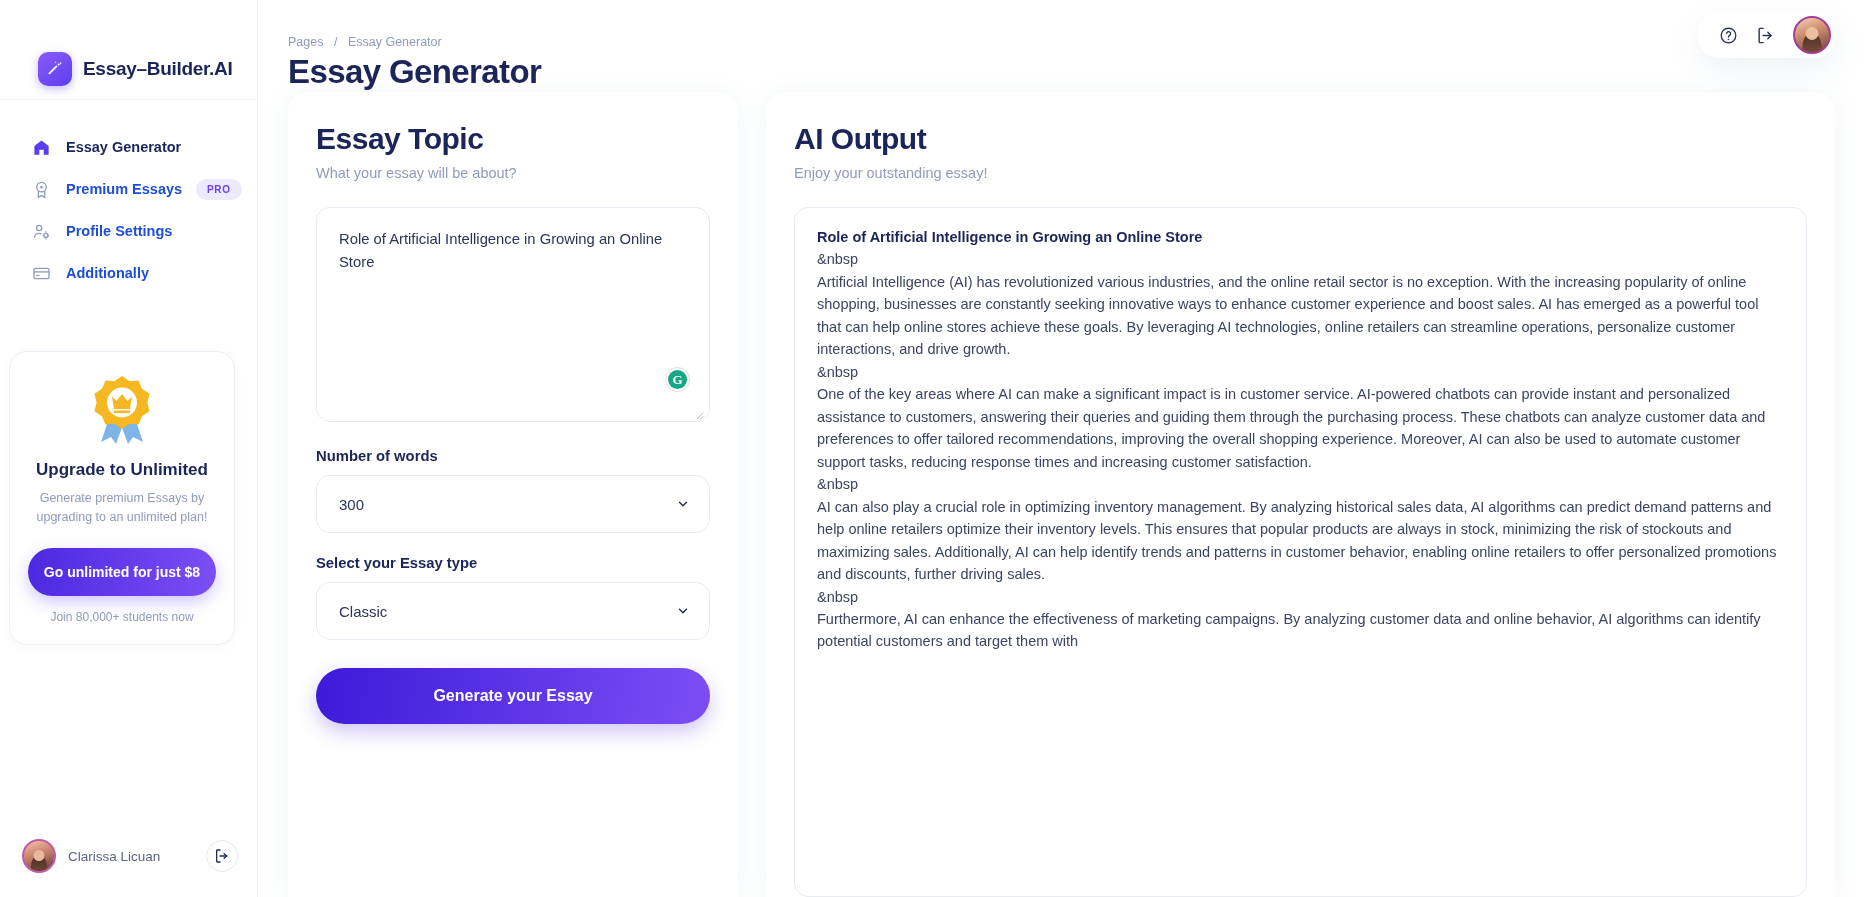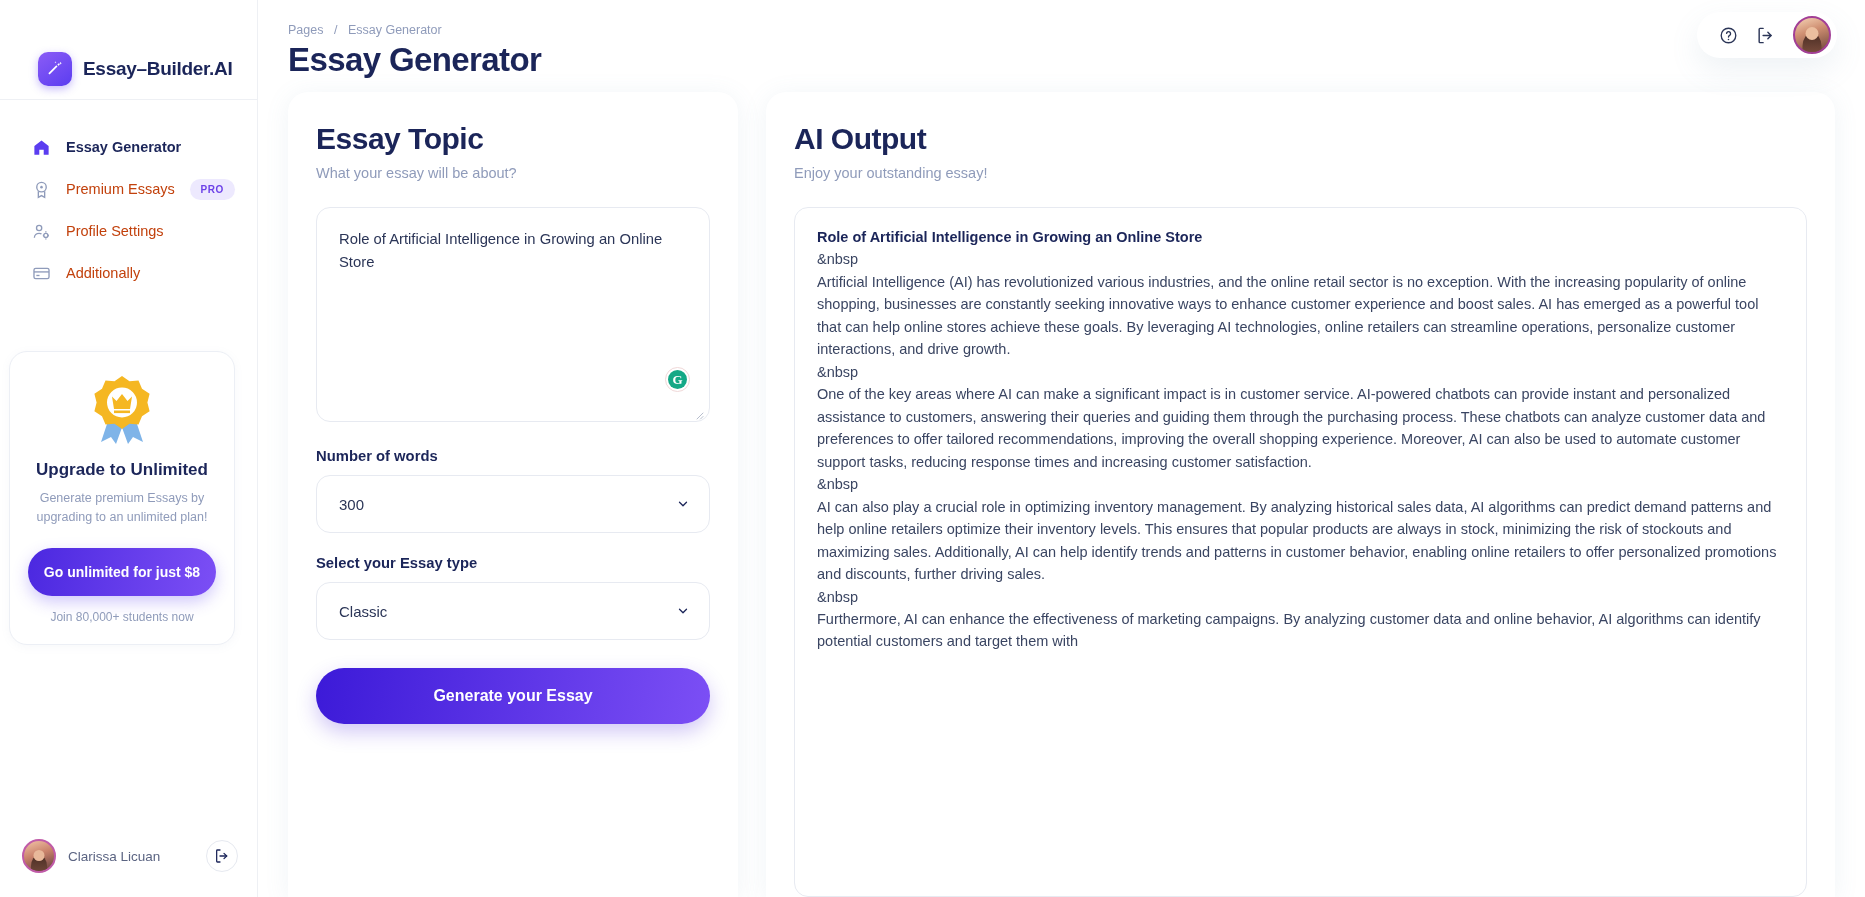--- a/index.html
+++ b/index.html
@@ -39,21 +39,21 @@
   .side-divider { height: 1px; background: #eef0f4; margin: 0; }
 
   .nav { padding: 26px 0 0 0; }
   .nav-item {
     display: flex; align-items: center; gap: 14px;
     padding: 10px 0 10px 30px;
     height: 42px; cursor: pointer;
     position: relative;
   }
   .nav-icon { width: 22px; height: 22px; flex: 0 0 22px; display:flex; align-items:center; justify-content:center; }
-  .nav-label { font-size: 14.5px; color: #c2410c; font-weight: 400; white-space: nowrap; }
+  .nav-label { font-size: 14.5px; color: #1d4ed8; font-weight: 700; white-space: nowrap; }
   .nav-item.active .nav-label { color: #1b2559; font-weight: 700; }
   .pro-badge {
     margin-left: auto; margin-right: 22px;
     background: #ede9fe; color: #6d42e8;
     font-size: 10px; font-weight: 700; letter-spacing: .6px;
     padding: 5px 11px; border-radius: 20px; text-align: center;
   }
 
   
   .upgrade-card {
@@ -111,21 +111,21 @@
   }
 
   
   .main {
     flex: 1; height: 897px; position: relative;
     background: #ffffff;
     overflow: hidden;
   }
   .topbar {
     height: 92px; padding: 12px 0 0 30px;
-    display: flex; align-items: center;
+    display: flex; align-items: flex-end;
     position: relative;
   }
   .crumbs { font-size: 12.5px; color: #8f9bba; margin-bottom: 2px; }
   .crumbs .sep { margin: 0 7px; }
   .crumbs .cur { color: #8f9bba; }
   .page-title {
     font-size: 33px; font-weight: 700; color: #1b2559;
     letter-spacing: -0.6px; line-height: 1.25;
   }
   .topbar-right {

